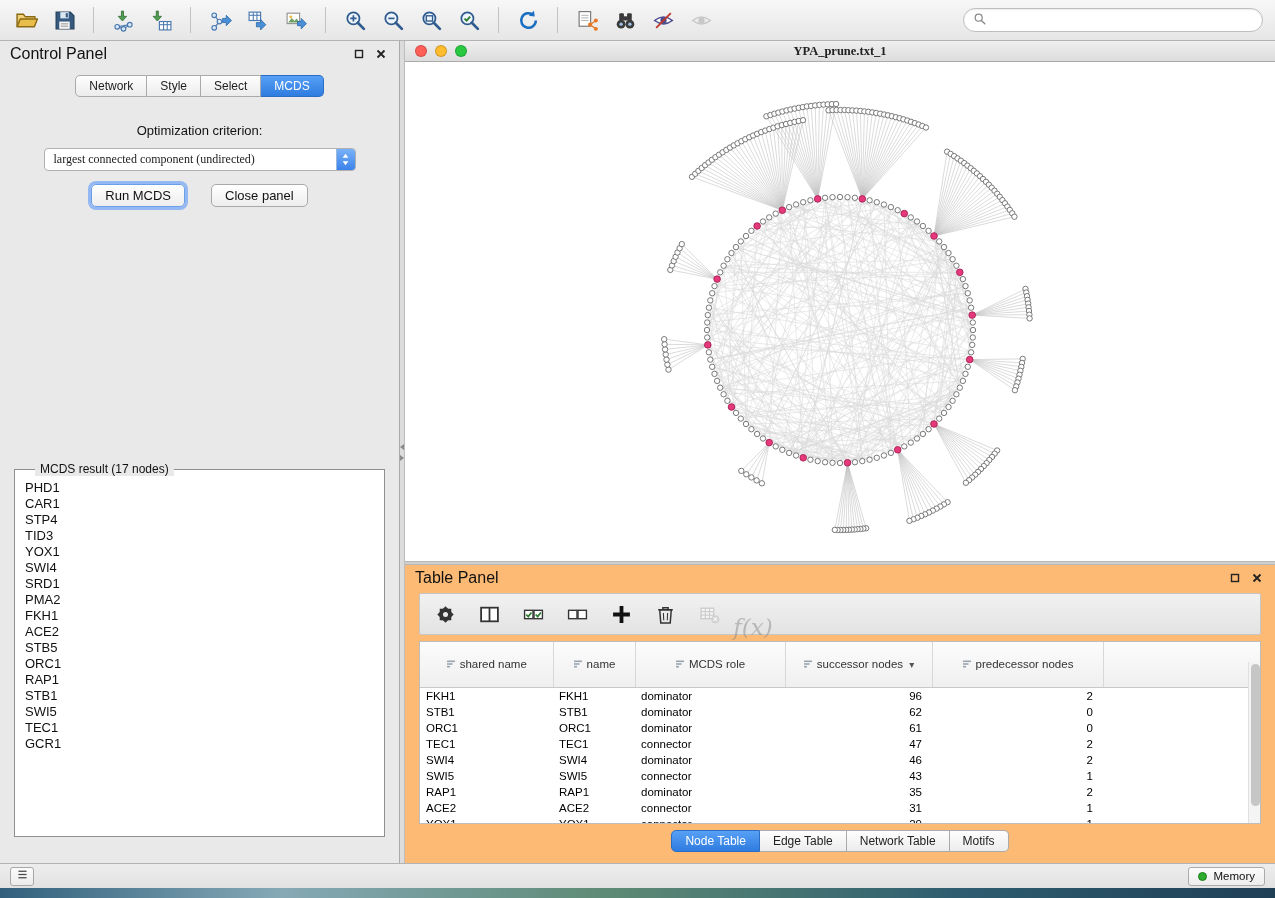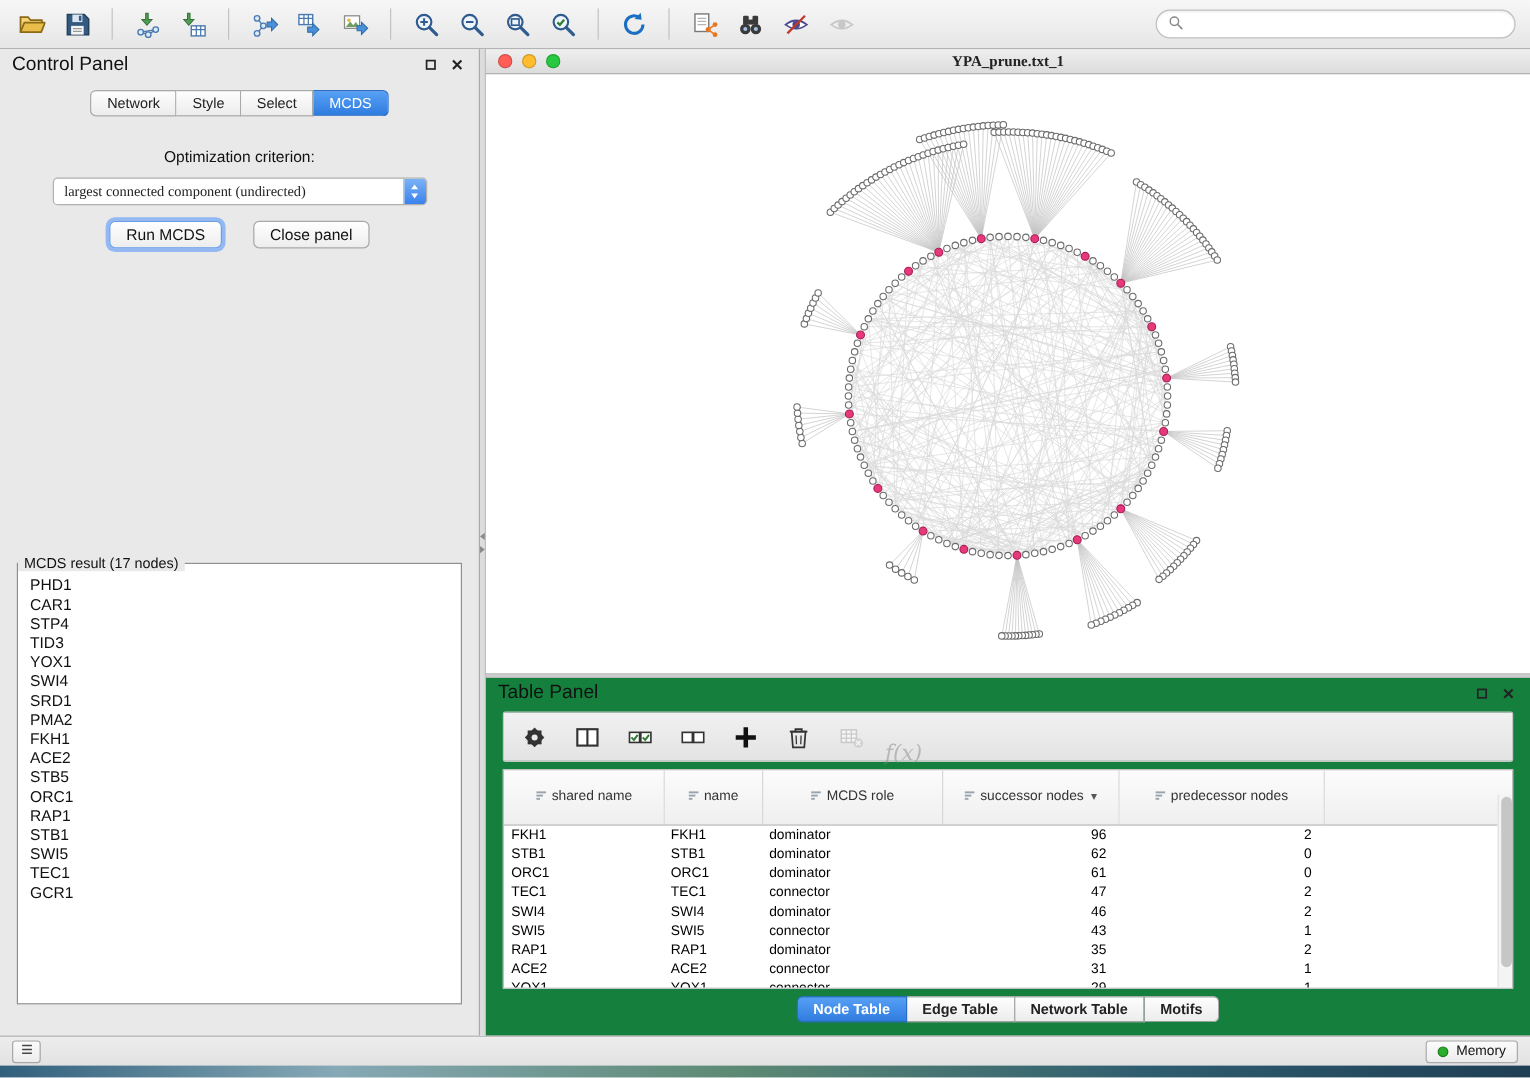--- a/index.html
+++ b/index.html
@@ -34,58 +34,58 @@
 #mcds-top{height:372px;flex:0 0 372px;display:flex;flex-direction:column;align-items:center;}
 #opt-label{margin-top:26px;font-size:13px;color:#111;}
 #criterion-select{margin-top:10px;width:312px;height:23px;background:#fff;border:1px solid #b0b0b0;border-radius:4px;display:flex;align-items:center;font-size:12px;overflow:hidden;}
 #criterion-value{flex:1;padding-left:9px;white-space:nowrap;font-family:Liberation Serif, serif;}
 #criterion-stepper{width:19px;height:100%;flex:0 0 19px;background:linear-gradient(#79b2f7,#3b82ec);display:flex;align-items:center;justify-content:center;border-left:1px solid #9ab6dd;}
 #criterion-stepper svg{width:9px;height:15px;}
 #mcds-buttons{display:flex;gap:26px;margin-top:13px;}
 .mac-btn{font-size:13px;font-family:inherit;padding:3px 13px;background:linear-gradient(#fff,#ededed);border:1px solid #a9a9a9;border-radius:5px;color:#111;cursor:default;}
 .mac-btn.focused{box-shadow:0 0 0 3px rgba(77,144,254,.55);border-color:#6aa0e8;}
 #result-box{flex:1;margin:0 14px 26px;position:relative;background:#fff;border:1px solid #8f8f8f;}
-#result-title{position:absolute;top:-8px;left:0;background:#e9e9e9;padding:0 5px;font-size:12px;color:#111;}
+#result-title{position:absolute;top:-8px;left:20px;background:#e9e9e9;padding:0 5px;font-size:12px;color:#111;}
 #result-list{position:absolute;inset:8px 2px 2px 2px;overflow:hidden;padding:2px 8px;}
 .result-item{font-size:13px;line-height:16px;color:#111;}
 
 
 #v-splitter{width:5px;flex:0 0 5px;background:#dcdcdc;border-right:1px solid #bdbdbd;position:relative;}
 #v-splitter .handle{position:absolute;top:402px;left:-1px;width:6px;display:flex;flex-direction:column;align-items:center;gap:3px;}
 #h-splitter{height:4px;flex:0 0 4px;background:#cfcfcf;border-top:1px solid #b8b8b8;border-bottom:1px solid #b8b8b8;}
 
 
 #right-side{flex:1;display:flex;flex-direction:column;min-width:0;background:#d6d6d6;}
 #network-window{height:520px;flex:0 0 520px;display:flex;flex-direction:column;font-family:Liberation Serif, serif;}
 #net-titlebar{height:21px;flex:0 0 21px;background:linear-gradient(#efefef,#dcdcdc);border-bottom:1px solid #ababab;position:relative;display:flex;align-items:center;justify-content:center;}
 #traffic-lights{position:absolute;left:10px;top:0;height:100%;display:flex;align-items:center;gap:8px;}
 .light{width:12px;height:12px;border-radius:50%;border:1px solid rgba(0,0,0,.18);}
 #net-title{font-size:12.5px;font-weight:700;color:#222;}
 #net-canvas{flex:1;background:#fff;position:relative;}
 #net-svg{position:absolute;inset:0;width:100%;height:100%;}
 
 
-#table-panel{flex:1;display:flex;flex-direction:column;background:#15803d;min-height:0;}
+#table-panel{flex:1;display:flex;flex-direction:column;background:#fdba74;min-height:0;}
 #table-toolbar{height:42px;flex:0 0 42px;margin:2px 14px 0;background:linear-gradient(#f1f1f1,#e3e3e3);border:1px solid #c6c6c6;border-radius:2px;display:flex;align-items:center;padding:0 10px;gap:14px;}
 .tt-btn{width:30px;height:30px;border:none;background:transparent;display:flex;align-items:center;justify-content:center;cursor:default;}
 .tt-btn svg{width:21px;height:21px;display:block;}
 .tt-btn.dim{opacity:.5;}
-.fx{font-family:"DejaVu Serif",serif;font-style:italic;font-size:18px;color:#8a8a8a;margin-top:26px;}
+.fx{font-family:"DejaVu Serif",serif;font-style:italic;font-size:23px;color:#8a8a8a;margin-top:26px;}
 #table-area{margin:6px 14px 0;background:#fff;border:1px solid #bdbdbd;height:183px;flex:0 0 183px;position:relative;overflow:hidden;}
 table{border-collapse:collapse;width:100%;table-layout:fixed;}
 thead th{height:19px;background:linear-gradient(#fcfcfc,#efefef);border-right:1px solid #d8d8d8;border-bottom:1px solid #c9c9c9;font-weight:400;font-size:11.5px;color:#333;text-align:center;padding:16px 4px;white-space:nowrap;overflow:hidden;}
 thead th.filler{border-right:none;}
 thead th .sort-ic{display:inline-block;vertical-align:-1px;margin-right:4px;}
 thead th .sort-ic svg{width:10px;height:10px;}
 .sort-arrow{margin-left:6px;color:#555;font-size:10px;}
 tbody td{height:16px;font-size:11.5px;color:#000;padding:0 6px;white-space:nowrap;overflow:hidden;}
 tbody td.num{text-align:right;padding-right:10px;}
 #v-scroll{position:absolute;top:20px;right:0;bottom:0;width:12px;background:#f4f4f4;border-left:1px solid #e0e0e0;}
 #v-thumb{position:absolute;top:2px;left:1.5px;width:9px;height:142px;background:#c6c6c6;border-radius:5px;}
-#table-tabs-row{display:flex;justify-content:center;margin-top:6px;font-weight:bold;}
+#table-tabs-row{display:flex;justify-content:center;margin-top:6px;}
 
 
 #status-bar{height:25px;flex:0 0 25px;background:linear-gradient(#ededed,#e2e2e2);border-top:1px solid #b3b3b3;display:flex;align-items:center;padding:0 10px;gap:25px;}
 #list-btn{width:24px;height:19px;border:1px solid #a8a8a8;border-radius:3px;background:linear-gradient(#fbfbfb,#ececec);display:flex;align-items:center;justify-content:center;cursor:default;}
 #list-btn svg{width:13px;height:13px;}
 #memory-btn{margin-left:auto;height:19px;border:1px solid #ababab;border-radius:3px;background:linear-gradient(#fbfbfb,#ededed);display:flex;align-items:center;gap:6px;padding:0 9px;font-size:11.5px;color:#111;font-family:inherit;cursor:default;}
 #mem-dot{width:9px;height:9px;border-radius:50%;background:#2cae2c;border:1px solid #1d7c1d;}
 #desktop-strip{height:10px;flex:0 0 10px;background:linear-gradient(90deg,#31607d,#86a9b6 22%,#5d8a74 48%,#2f5d70 75%,#1f3f55);}
 </style>
 </head>

